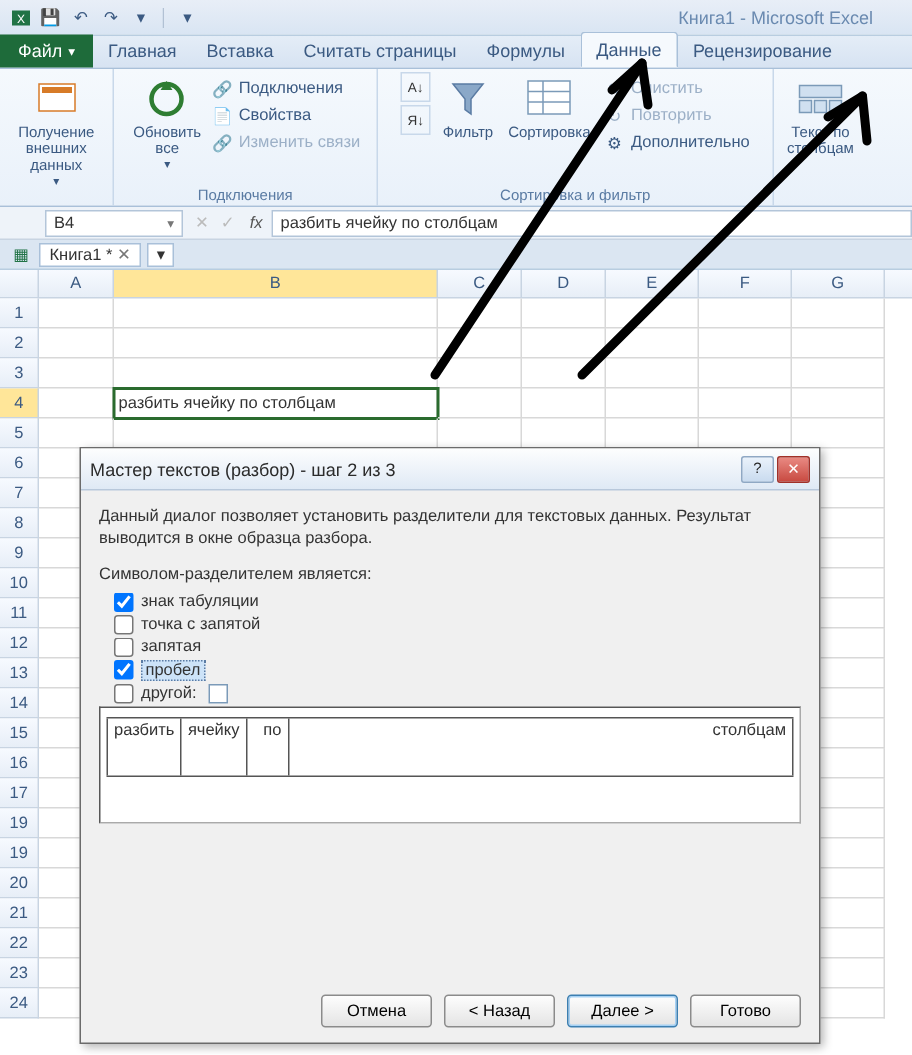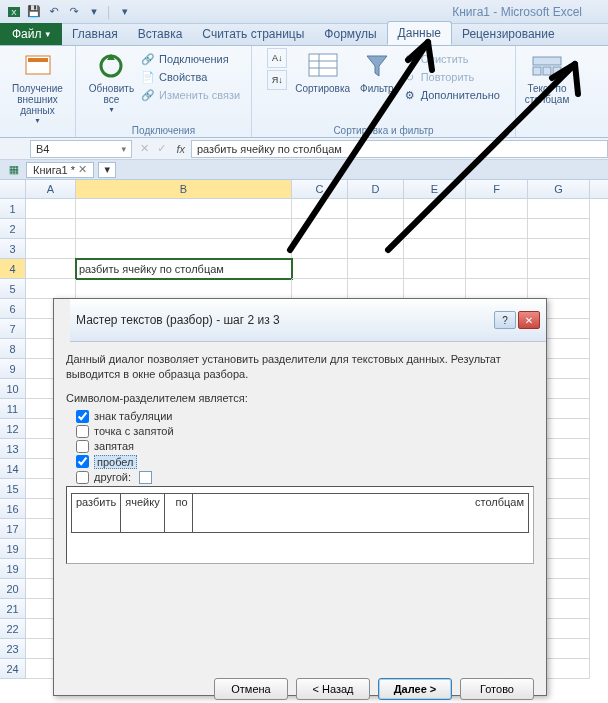--- a/index.html
+++ b/index.html
@@ -22,21 +22,21 @@
   .rgroup { border-right:1px solid #c8d8ea; padding:2px 6px 0 6px; display:flex; flex-direction:column; align-items:center; justify-content:flex-start; position:relative; height:100%;}
   .rgroup-label { position:absolute; bottom:1px; left:0; right:0; text-align:center; font-size:10px; color:#5a7ba3;}
   .rg-v { display:flex; flex-direction:column; align-items:center; gap:1px; font-size:10px; color:#3b5a82; line-height:1.1; padding:2px 2px; text-align:center;}
   .rg-h { display:flex; align-items:center; gap:3px; font-size:11px; color:#3b5a82; padding:1px 0; width:100%;}
   .ico { display:inline-flex; width:16px; height:16px; align-items:center; justify-content:center;}
   .ico-big { width:32px; height:32px;}
   .stack { display:flex; flex-direction:column; align-items:flex-start;}
 
   
   .fbar { height:22px; background:#eef3f9; border-bottom:1px solid #c8d4e2; display:flex; align-items:center;}
-  .namebox { width:102px; border:1px solid #b3c5d9; background:#fff; margin:0 4px 0 30px; height:18px; font-size:11px; padding:0 5px; display:flex; align-items:center;}
+  .namebox { width:92px; border:1px solid #b3c5d9; background:#fff; margin:0 4px 0 30px; height:18px; font-size:11px; padding:0 5px; display:flex; align-items:center;}
   .fx { padding:0 6px; color:#555; font-style:italic;}
   .formula-in { flex:1; border:1px solid #b3c5d9; background:#fff; height:18px; padding:0 5px; display:flex; align-items:center;}
 
   
   .sheetfile { height:20px; background:#dbe6f2; border-bottom:1px solid #b8cde0; display:flex; align-items:center; padding-left:6px; gap:4px;}
   .sheetfile .box { background:#fff; border:1px solid #a9c0d9; padding:1px 6px; font-size:11px; height:16px; display:flex; align-items:center; gap:3px;}
 
   
   .gridwrap { position:relative; height:calc(703px - 24px - 22px - 92px - 22px - 20px); overflow:hidden; background:#fff;}
   .colheads { display:flex; height:19px; background:linear-gradient(#f7faff,#e7eef7); border-bottom:1px solid #c8d4e2;}
@@ -45,42 +45,42 @@
   .rows { display:flex; flex-direction:column;}
   .row { display:flex; height:20px;}
   .rh { width:26px; background:linear-gradient(#f7faff,#e7eef7); border-right:1px solid #c8d4e2; border-bottom:1px solid #c8d4e2; text-align:center; font-size:11px; color:#3b5a82; display:flex; align-items:center; justify-content:center;}
   .rh.sel { background:#ffe699;}
   .cell { border-right:1px solid #d8d8d8; border-bottom:1px solid #d8d8d8; font-size:11px; padding:0 3px; display:flex; align-items:center; overflow:hidden; white-space:nowrap;}
   .cell.selected { outline:2px solid #2a6b2e; outline-offset:-1px; background:#fff;}
   .colB.sel-col { background:#ffe699;}
 
   
   .dialog { position:absolute; left:53px; top:298px; width:494px; height:398px; background:#f0f0f0; border:1px solid #6b6b6b; box-shadow:2px 2px 6px rgba(0,0,0,.3); z-index:50;}
-  .dlg-title { height:43px; background:linear-gradient(#fdfefe,#dfe9f5); border-bottom:1px solid #b8c8db; display:flex; align-items:center; padding:0 6px; font-size:12px; color:#2b2b2b;margin-left:16px;}
+  .dlg-title { height:28px; background:linear-gradient(#fdfefe,#dfe9f5); border-bottom:1px solid #b8c8db; display:flex; align-items:center; padding:0 6px; font-size:12px; color:#2b2b2b;}
   .dlg-title .spacer{flex:1;}
   .dlg-title .winbtn { width:22px; height:18px; border:1px solid #8fa8c4; background:linear-gradient(#eaf2fb,#c9dbef); margin-left:2px; display:flex; align-items:center; justify-content:center; font-size:10px; border-radius:2px;}
   .dlg-title .close { background:linear-gradient(#e98a83,#c84a41); border-color:#a03028; color:#fff;}
   .dlg-body { padding:10px 12px; font-size:11px; color:#333; position:relative; height:calc(100% - 28px);}
   .desc { margin-bottom:10px; line-height:1.35;}
   .sect-label { margin-bottom:4px;}
   .chkrow { display:flex; align-items:center; gap:5px; margin:2px 0 2px 10px;}
   .chkrow input { width:13px; height:13px;}
   .chkrow label { font-size:11px;}
   .twocol { display:flex; gap:20px;}
   .rightcol { margin-top:14px;}
   .fieldrow { display:flex; align-items:center; gap:6px; margin-top:10px;}
   .fieldrow select { width:170px; height:20px; font-size:11px; border:1px solid #7b9ab8;}
   .preview-label { margin-top:16px; margin-bottom:4px;}
   .preview { border:1px inset #aaa; background:#fff; height:78px; padding:6px 4px 4px 4px; position:relative;text-align:right;}
   .preview-inner { display:flex; height:40px; border-top:1px solid #555; border-bottom:1px solid #555;}
   .pcell { border-right:1px solid #555; padding:2px 4px; font-size:11px; white-space:nowrap;}
   .pcell:first-child{border-left:1px solid #555;}
   .dlg-buttons { position:absolute; bottom:10px; right:12px; display:flex; gap:8px;}
   .dlg-buttons button { width:74px; height:22px; font-size:11px; background:linear-gradient(#fdfdfd,#e4e4e4); border:1px solid #8b8b8b; border-radius:3px;}
-  .dlg-buttons button.primary { border:1px solid #3c7fb1; box-shadow:0 0 0 1px #a6d1f4 inset;font-weight:bold;}
+  .dlg-buttons button.primary { border:1px solid #3c7fb1; box-shadow:0 0 0 1px #a6d1f4 inset;}
   .otherinput { border:1px solid #7b9ab8; width:36px; height:16px; margin-left:3px;}
 
   
   .arrows { position:absolute; top:0; left:0; pointer-events:none; z-index:60;}
 
 </style>
 </head>
 <body>
 
 <div class="titlebar">
@@ -162,35 +162,35 @@
 
   <div class="rgroup" style="width:264px;">
     <div style="display:flex;gap:6px;align-items:flex-start;">
       <div class="stack" style="gap:2px;">
         <span class="ico" style="border:1px solid #c8d8ea;width:20px;height:20px;font-size:9px;">А↓</span>
         <span class="ico" style="border:1px solid #c8d8ea;width:20px;height:20px;font-size:9px;">Я↓</span>
       </div>
       <div class="rg-v">
         <span class="ico ico-big">
             <svg width="32" height="32">
+              <path d="M6 6 L26 6 L18 16 L18 26 L14 23 L14 16 Z" fill="#8aa8c8" stroke="#5a7ba3"></path>
+            </svg>
+          </span>
+        <span>Фильтр</span>
+      </div>
+      <div class="rg-v">
+        <span class="ico ico-big">
+            <svg width="32" height="32">
               <rect x="2" y="4" width="28" height="22" fill="#fff" stroke="#7b9ab8"></rect>
               <line x1="2" y1="11" x2="30" y2="11" stroke="#7b9ab8"></line>
               <line x1="2" y1="18" x2="30" y2="18" stroke="#7b9ab8"></line>
               <line x1="12" y1="4" x2="12" y2="26" stroke="#7b9ab8"></line>
             </svg>
           </span>
         <span>Сортировка</span>
-      </div>
-      <div class="rg-v">
-        <span class="ico ico-big">
-            <svg width="32" height="32">
-              <path d="M6 6 L26 6 L18 16 L18 26 L14 23 L14 16 Z" fill="#8aa8c8" stroke="#5a7ba3"></path>
-            </svg>
-          </span>
-        <span>Фильтр</span>
       </div>
       <div class="stack" style="margin-top:2px;">
         <div class="rg-h" style="color:#9cb0c7;">
             <span class="ico">✖</span>
             <span>Очистить</span>
           </div>
         <div class="rg-h" style="color:#9cb0c7;">
             <span class="ico">↻</span>
             <span>Повторить</span>
           </div>

